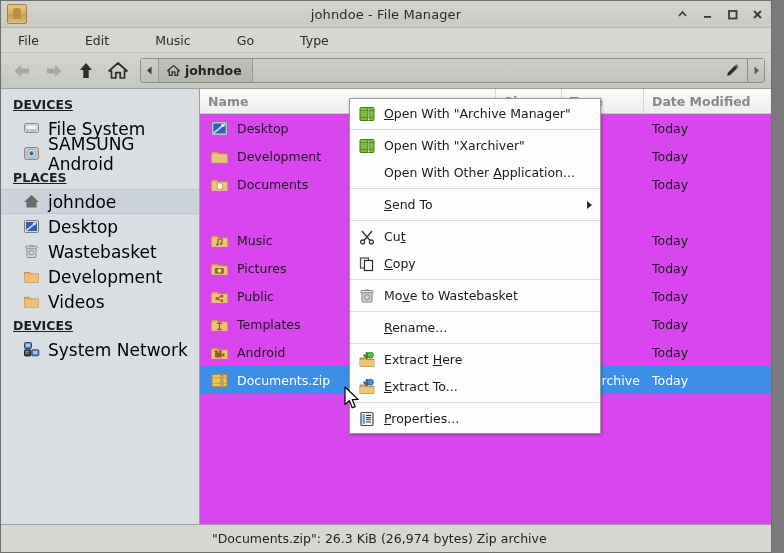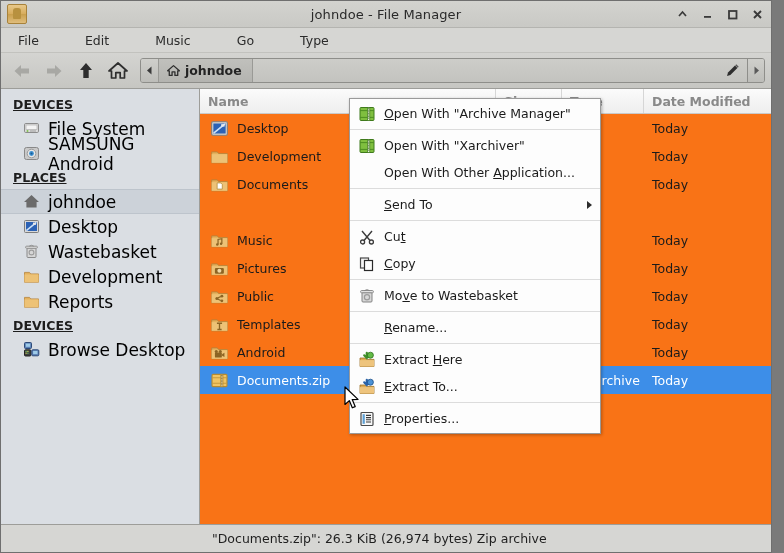--- a/index.html
+++ b/index.html
@@ -122,21 +122,21 @@
     height: 25px;
   }
   .side-item.selected {
     background: #ccd2d9;
     border-top: 1px solid #bdc4cc;
     border-bottom: 1px solid #bdc4cc;
   }
   .side-ico { width: 17px; height: 17px; flex: 0 0 17px; display: block; }
 
   
-  #pane { flex: 1; display: flex; flex-direction: column; min-width: 0; background: #f97316; }
+  #pane { flex: 1; display: flex; flex-direction: column; min-width: 0; background: #d946ef; }
   #colhead {
     height: 25px; min-height: 25px; display: flex;
     background: linear-gradient(to bottom, #fbfbfb, #eeeeee);
     border-bottom: 1px solid #c9c9c9;
     font-size: 12.5px; font-weight: bold; color: #898989;
   }
   .colh { display: flex; align-items: center; padding: 0 8px; border-right: 1px solid #d6d6d6; }
   .colh:last-child { border-right: none; }
   #c-name { width: 296px; }
   #c-size { width: 66px; }
@@ -348,38 +348,38 @@
           <path d="M1.5 6.4 h14 v7.8 h-14 z" fill="#edc276" stroke="none"></path>
         </svg>
         <span>Development</span>
       </div>
 
       <div class="side-item">
         <svg class="side-ico" viewBox="0 0 17 17">
           <path d="M1.5 4.4 h5 l1.3 1.5 h7.7 v8.3 h-14 z" fill="#e4b15c" stroke="#b6833a" stroke-width=".8"></path>
           <path d="M1.5 6.4 h14 v7.8 h-14 z" fill="#edc276" stroke="none"></path>
         </svg>
-        <span>Reports</span>
+        <span>Videos</span>
       </div>
 
       <div class="side-head">DEVICES</div>
 
       <div class="side-item">
         <svg class="side-ico" viewBox="0 0 17 17">
           <rect x="1.5" y="1.5" width="7" height="6" rx="1" fill="#5b7fb5" stroke="#2d4a78"></rect>
           <rect x="2.8" y="2.6" width="4.4" height="3.2" fill="#9ecbe8"></rect>
           <rect x="1.5" y="8.8" width="6.4" height="6.2" rx="1" fill="#3f3f3f" stroke="#222"></rect>
           <rect x="2.5" y="9.8" width="1.2" height="1.2" fill="#6cc36c"></rect>
             <rect x="4.3" y="9.8" width="1.2" height="1.2" fill="#d5d55a"></rect>
           <rect x="2.5" y="11.6" width="1.2" height="1.2" fill="#d5d55a"></rect>
             <rect x="4.3" y="11.6" width="1.2" height="1.2" fill="#6cc36c"></rect>
           <rect x="8.8" y="8.8" width="7" height="6" rx="1" fill="#5b7fb5" stroke="#2d4a78"></rect>
           <rect x="10.1" y="9.9" width="4.4" height="3.2" fill="#9ecbe8"></rect>
         </svg>
-        <span>Browse Desktop</span>
+        <span>System Network</span>
       </div>
     </div>
 
     <div id="pane">
 
       <div id="colhead">
         <div class="colh" id="c-name">Name</div>
         <div class="colh" id="c-size">Size</div>
         <div class="colh" id="c-type">Type</div>
         <div class="colh" id="c-date">Date Modified</div>

